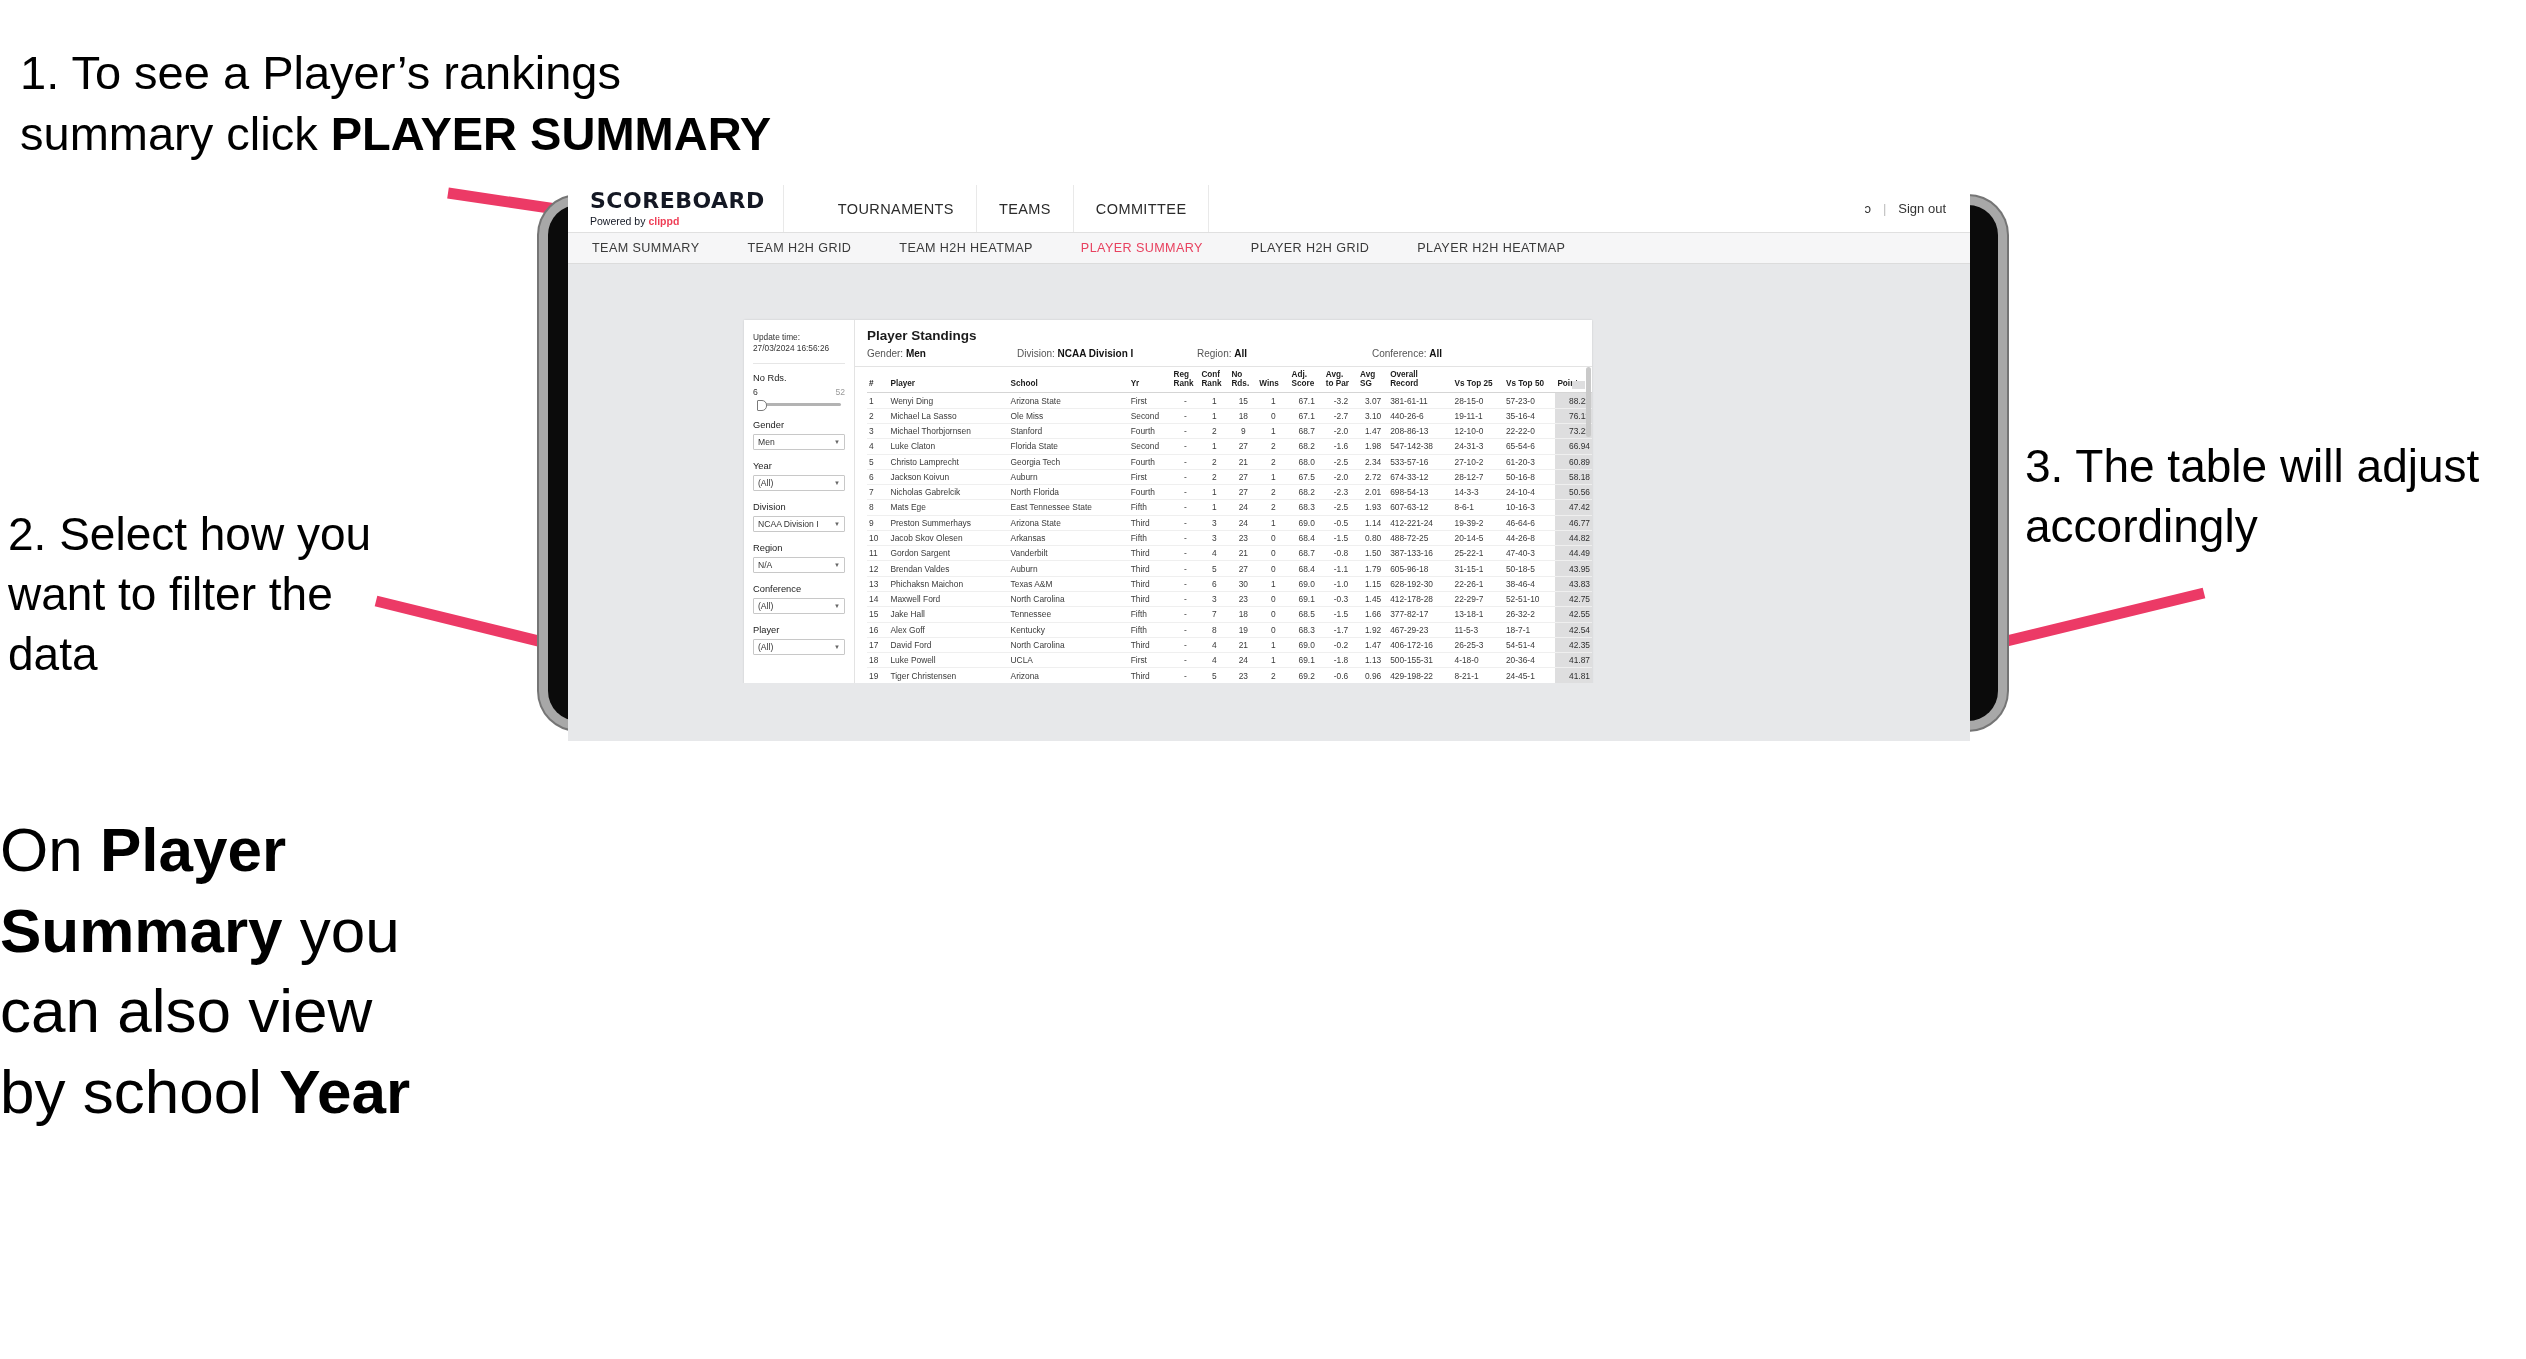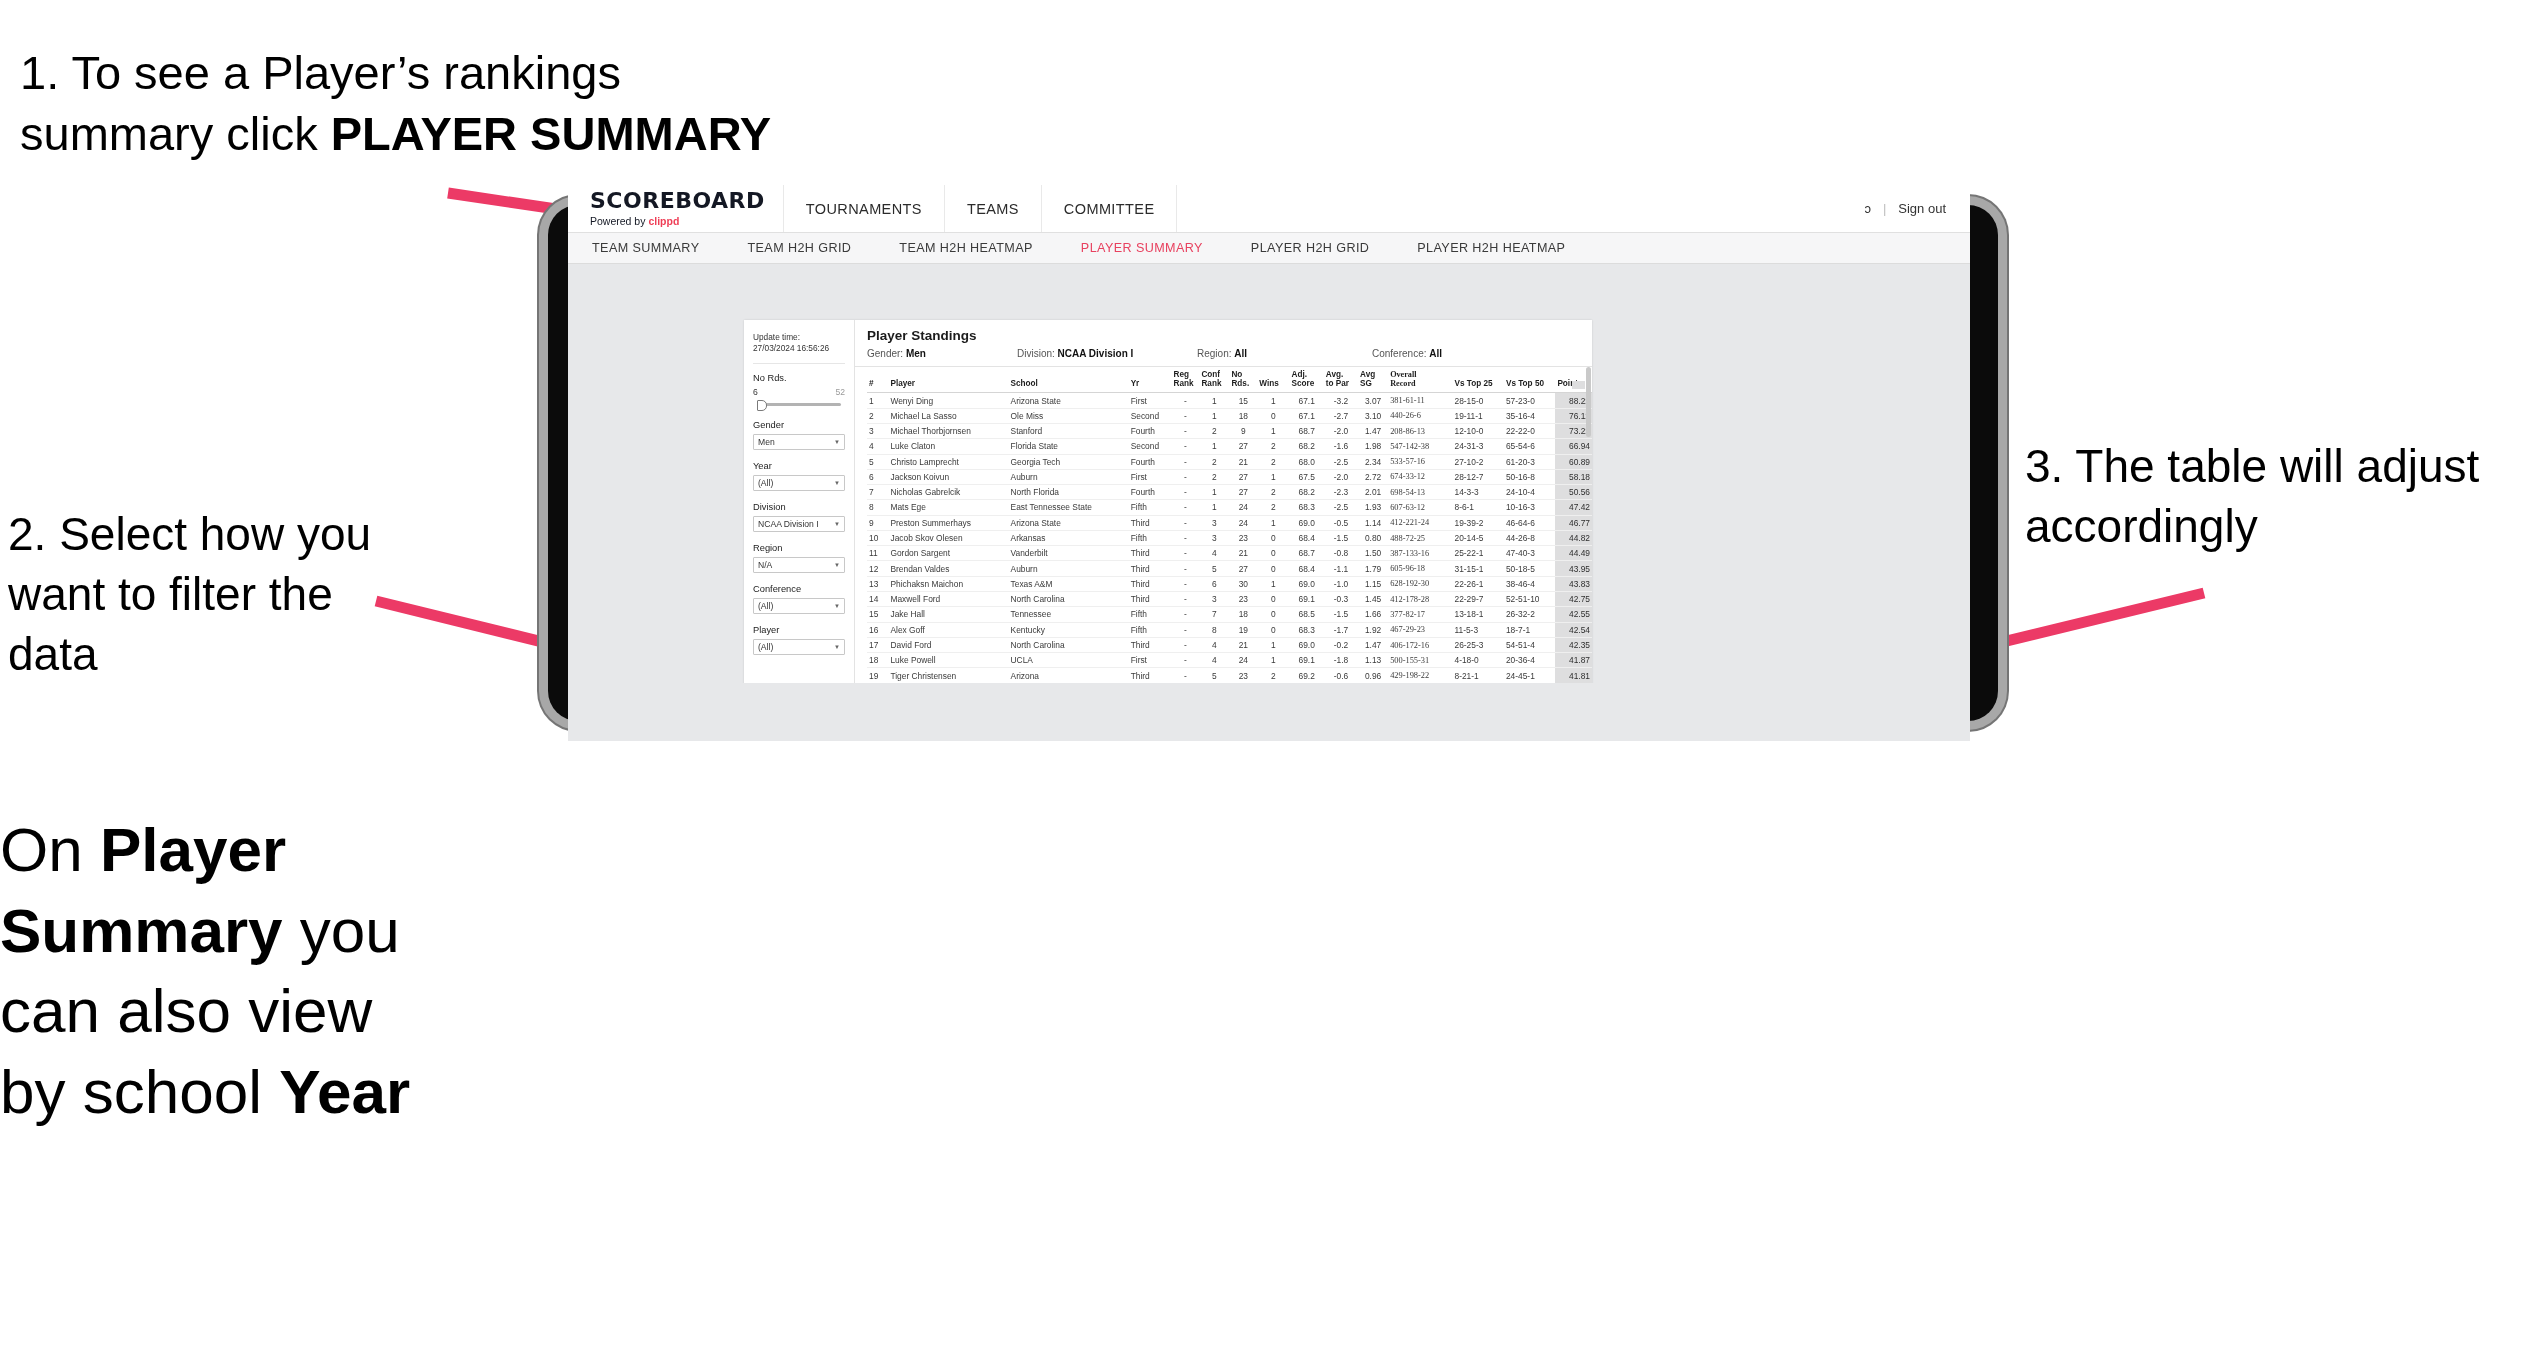--- a/index.html
+++ b/index.html
@@ -39,21 +39,21 @@
   
   #app{
     position:absolute;left:0;top:0;width:1402px;height:556px;
     background:#e7e8ea;
     overflow:hidden;
   }
 
   
   .hdr{
     height:47px;background:#ffffff;display:flex;align-items:stretch;
-    border-bottom:1px solid #e0e0e0;position:relative;
+    border-bottom:1px solid #e0e0e0;position:relative;gap:32px;
   }
   .brand{padding:6px 18px 6px 22px;display:flex;flex-direction:column;justify-content:center;
          border-right:1px solid #e9e9e9;min-width:150px;}
   .brand-top{font-size:22px;font-weight:bold;letter-spacing:0.5px;color:#141824;
              font-family:"DejaVu Sans", sans-serif;line-height:1;}
   .brand-sub{font-size:10.5px;color:#141824;margin-top:3px;}
   .brand-sub .clippd{color:#ef3e56;font-weight:bold;}
   .nav-top{display:flex;align-items:stretch;}
   .nav-top .nav-item{
     display:flex;align-items:center;padding:0 22px;font-size:14.5px;color:#2b2b2b;
@@ -122,21 +122,21 @@
   .c-player{width:108px;}
   .c-school{width:108px;}
   .c-yr{width:36px;}
   .c-reg{width:22px;text-align:center;}
   .c-conf{width:24px;text-align:center;}
   .c-rds{width:22px;text-align:center;}
   .c-wins{width:26px;text-align:center;}
   .c-adj{width:28px;text-align:center;}
   .c-atp{width:28px;text-align:center;}
   .c-sg{width:24px;text-align:center;}
-  .c-rec{width:56px;font-family:Liberation Serif, serif;}
+  .c-rec{width:56px;}
   .c-t25{width:44px;}
   .c-t50{width:44px;}
   .c-pts{width:30px;text-align:right;}
   th.c-reg,th.c-conf,th.c-rds,th.c-wins,th.c-adj,th.c-atp,th.c-sg{text-align:center;}
   th.c-pts{text-align:right;}
   td.c-pts{background:#dededf;color:#2f2f2f;padding-right:4px;}
   .hl-first{position:absolute;right:7px;top:13.5px;width:13px;height:8px;background:#dededf;}
 
   .vscroll{position:absolute;right:1px;top:0;bottom:0;width:5px;}
   .vscroll .thumb{position:absolute;top:0;left:0;width:5px;height:70px;background:#c9c9c9;border-radius:3px;}

